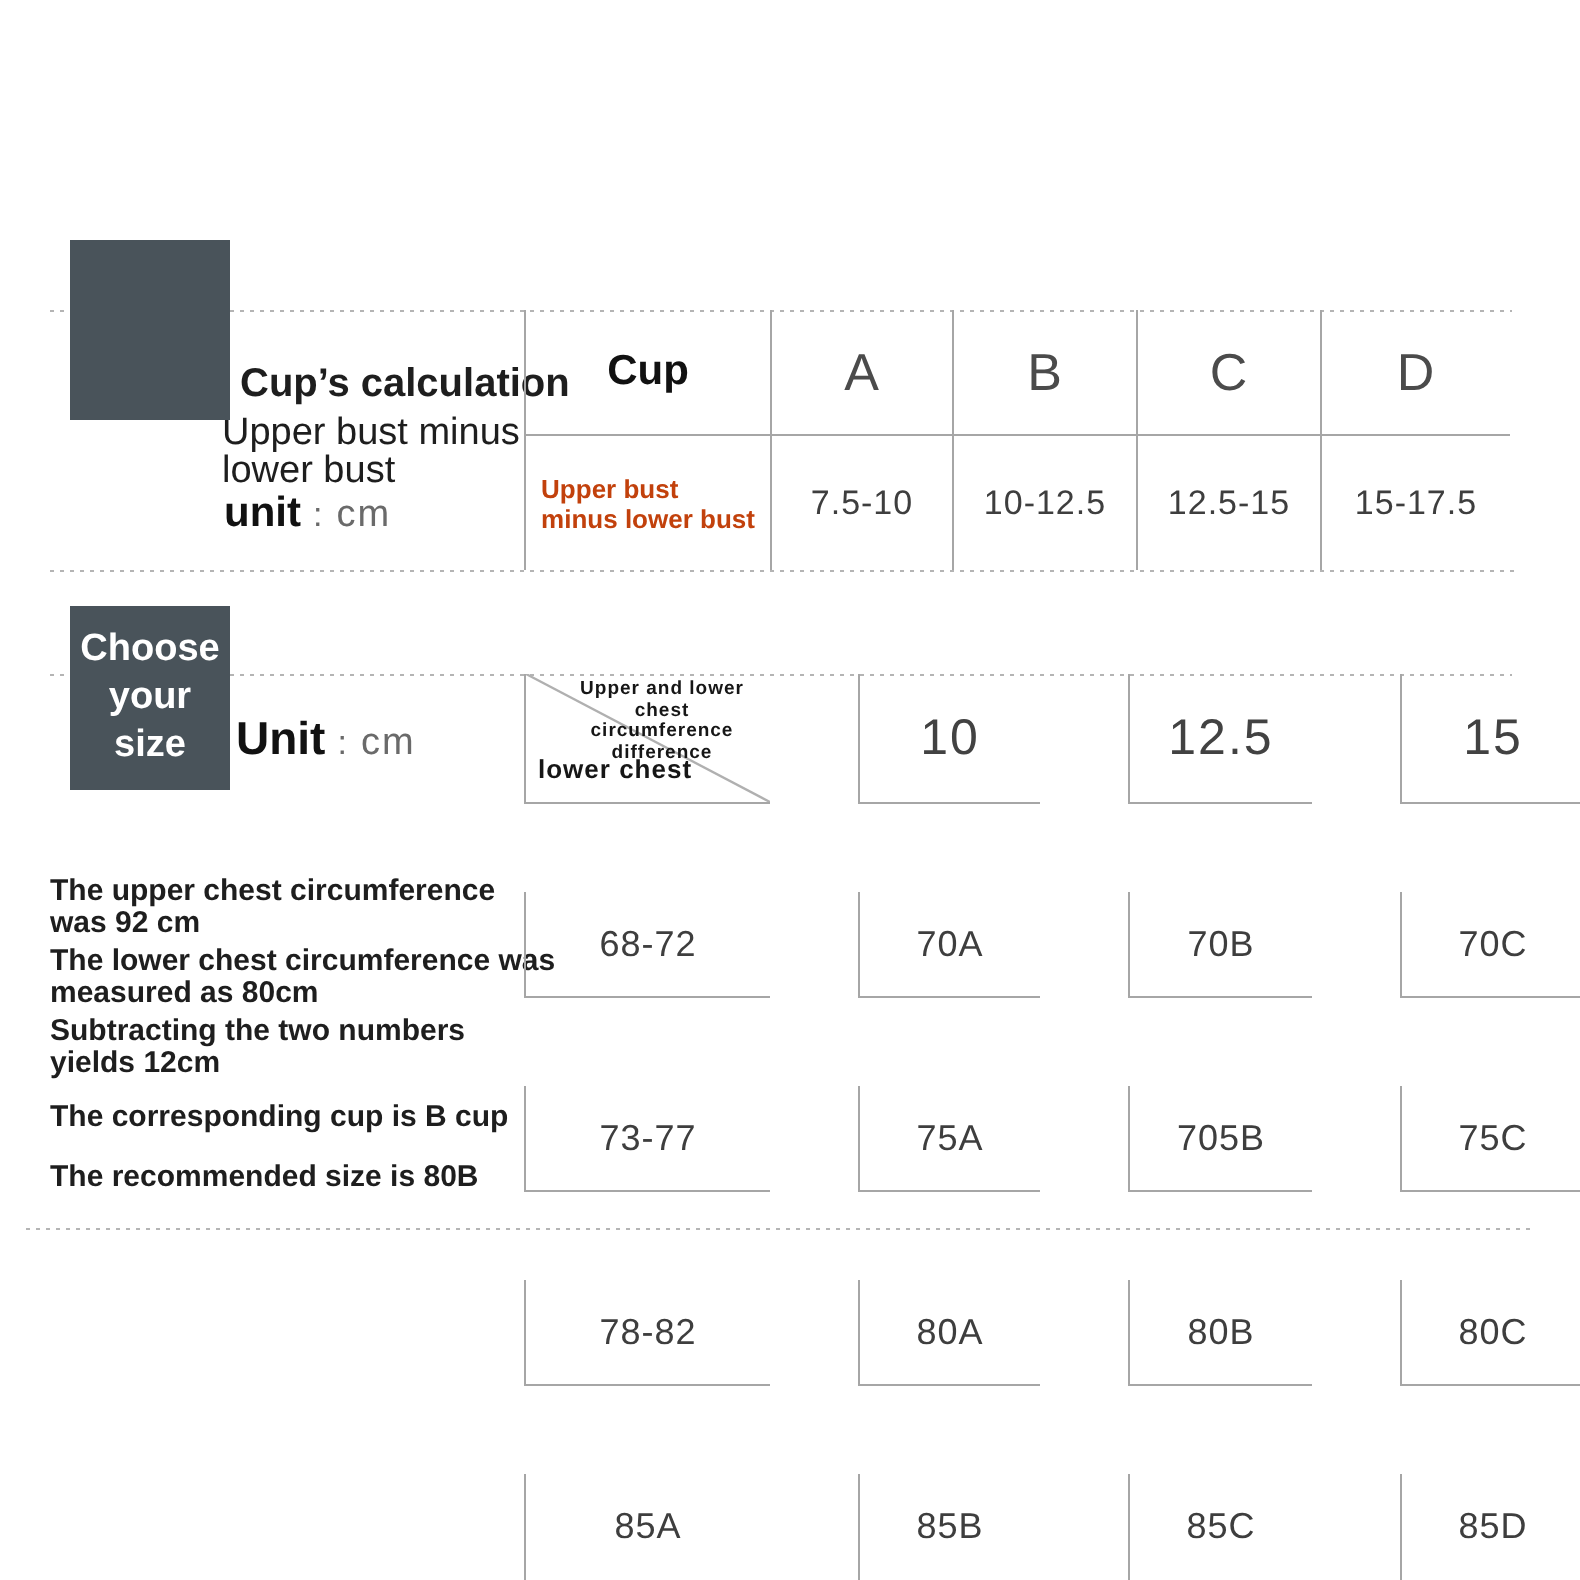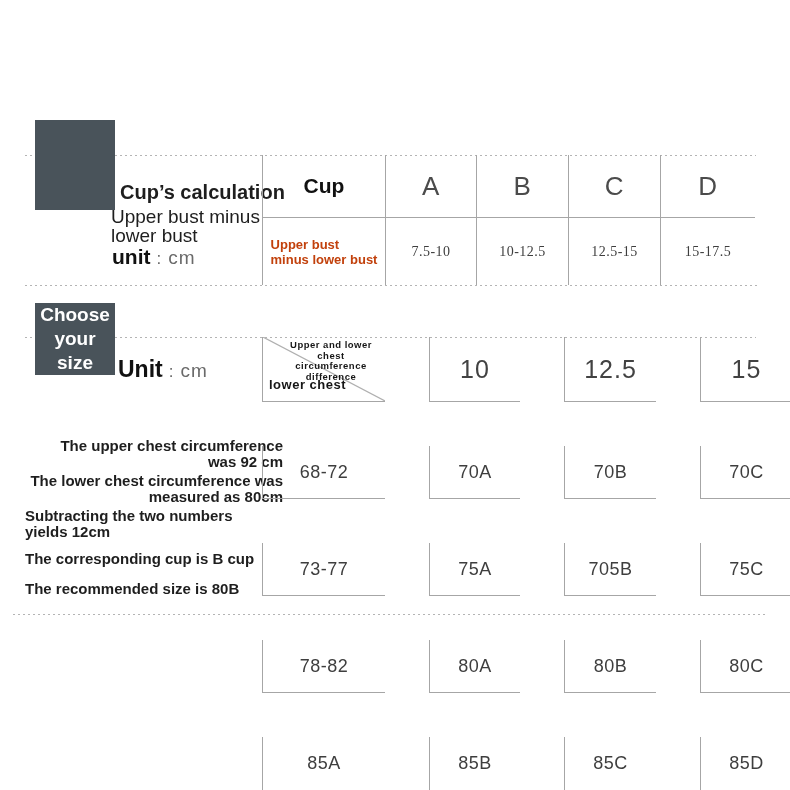--- a/index.html
+++ b/index.html
@@ -4,21 +4,21 @@
 <style>
   html,body{margin:0;padding:0;background:#fff;}
   #stage{
     position:relative;width:790px;height:790px;background:#ffffff;
     font-family:"Liberation Sans",sans-serif;color:#1e1e1e;overflow:hidden;
   }
   .abs{position:absolute;}
   
   .darkbox{position:absolute;background:#49535a;z-index:3;}
   #top-square{left:35px;top:120px;width:80px;height:90px;}
-  #choose-badge{left:35px;top:303px;width:80px;height:72px;display:flex;align-items:center;justify-content:center;}
+  #choose-badge{left:35px;top:303px;width:80px;height:92px;display:flex;align-items:center;justify-content:center;}
   #choose-badge .badge-text{color:#fff;font-weight:700;font-size:19px;line-height:24px;text-align:center;white-space:pre-line;}
   
   .dash{position:absolute;height:1px;z-index:1;
     background:repeating-linear-gradient(90deg,#b4b4b4 0 2px,transparent 2px 5px);}
   #dash-1{left:25px;top:155px;width:731px;}
   #dash-2{left:25px;top:285px;width:732px;}
   #dash-3{left:25px;top:337px;width:731px;}
   #dash-4{left:13px;top:614px;width:753px;}
   
   #cup-title{left:120px;top:181px;font-size:20px;font-weight:700;}
@@ -33,33 +33,33 @@
   
   .tbl{position:absolute;left:262px;display:grid;grid-template-columns:123px 91px 92px 92px 95px;z-index:2;}
   #table-1{top:155px;grid-template-rows:63px 67px;}
   #table-2{top:337px;grid-template-rows:65px 53px 53px 53px 53px;gap:44px;}
   .cell{border-left:1px solid #a6a6a6;display:flex;align-items:center;justify-content:center;
         color:#3e3e3e;font-size:18px;letter-spacing:0.5px;}
   .hb{border-bottom:1px solid #a6a6a6;}
   .cup-head{font-size:21px;font-weight:700;color:#111;letter-spacing:0;}
   .letter{font-size:26px;color:#4b4b4b;}
   .rowlabel{font-size:13px;font-weight:700;line-height:15px;color:#c2410c;white-space:pre-line;letter-spacing:0;}
-  .v1{font-size:14px;font-family:Liberation Serif, serif;}
+  .v1{font-size:17px;}
   .numhead{font-size:25px;letter-spacing:1px;color:#424242;}
   
   .corner{position:relative;padding:0;}
   .corner svg{position:absolute;left:0;top:0;width:100%;height:100%;}
   .corner-top{position:absolute;top:3px;right:1px;width:106px;text-align:center;
     font-size:9.5px;font-weight:700;line-height:10.5px;color:#161616;white-space:pre-line;}
   .corner-bottom{position:absolute;left:6px;bottom:9px;font-size:13px;font-weight:700;color:#161616;}
   
   #example-title{left:13px;top:404px;font-size:24px;font-weight:700;}
   #example-items{left:25px;top:438px;width:258px;}
   .ex-item{font-size:15px;font-weight:700;line-height:15.5px;color:#1e1e1e;white-space:pre-line;}
-  .ex-item:nth-child(1),.ex-item:nth-child(2){margin-bottom:4px;text-align:right;}
+  .ex-item:nth-child(1),.ex-item:nth-child(2){margin-bottom:4px;}
   .ex-item:nth-child(3){margin-bottom:12px;}
   .ex-item:nth-child(4){margin-bottom:14px;}
 </style>
 </head>
 <body>
 
 <div id="stage">
 
   <div class="dash" id="dash-1"></div>
   <div class="dash" id="dash-2"></div>

